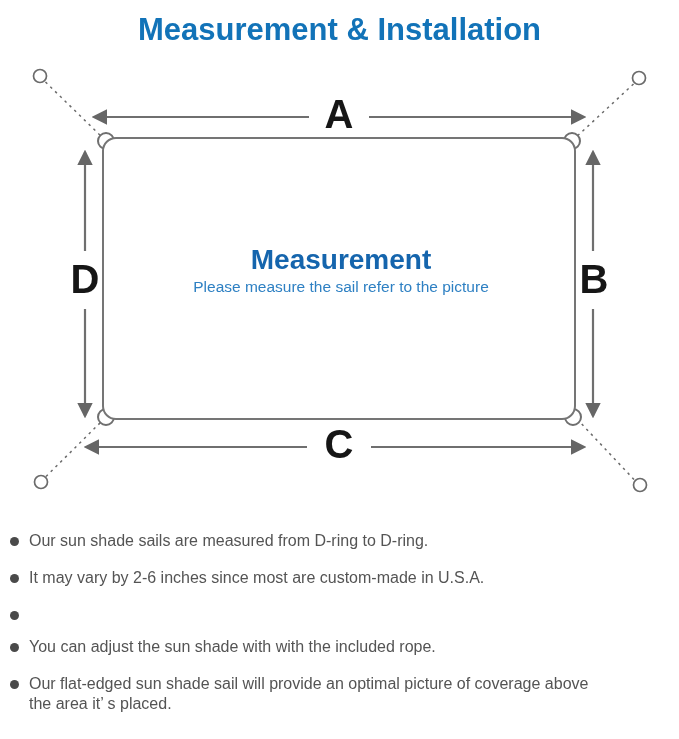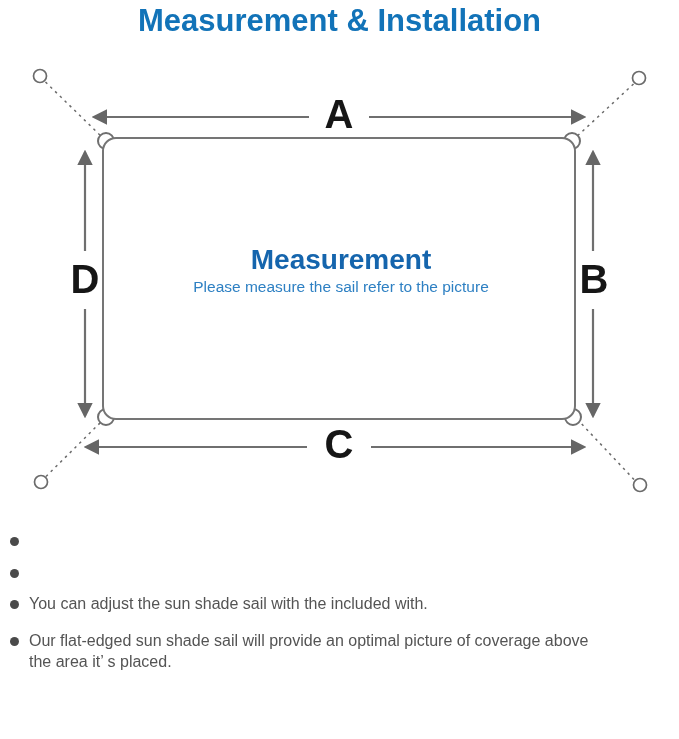--- a/index.html
+++ b/index.html
@@ -1,21 +1,21 @@
 <!DOCTYPE html>
 <html><head>
 <meta charset="utf-8">
 <style>
   html,body { margin:0; padding:0; background:#ffffff; }
   .page {
     position:relative; width:679px; height:739px; background:#ffffff;
     font-family:"Liberation Sans", sans-serif; overflow:hidden;
   }
   .title {
-    position:absolute; top:0; left:0; width:100%; margin:0; padding-top:3px;
+    position:absolute; top:0; left:0; width:100%; margin:0; padding-top:12px;
     text-align:center; font-size:31px; font-weight:bold; color:#1273b8;
   }
   .diagram { position:absolute; top:60px; left:0; }
   .diag-line { stroke:#6f6f6f; stroke-width:2.2; fill:none; }
   .diag-dash { stroke:#6b6b6b; stroke-width:1.5; fill:none; stroke-dasharray:2.5 4.2; }
   .anchor { stroke:#6b6b6b; stroke-width:1.7; fill:#ffffff; }
   .dring  { stroke:#6f6f6f; stroke-width:2;   fill:#ffffff; }
   .sail   { stroke:#757575; stroke-width:2;   fill:#ffffff; }
   .edge-label { font-size:40px; font-weight:bold; fill:#161616; text-anchor:middle; }
   .center-title { font-size:28px; font-weight:bold; text-anchor:middle; }
@@ -76,27 +76,32 @@
     <text class="edge-label" x="339" y="398">C</text>
     <text class="edge-label" x="85" y="233">D</text>
 
     <text class="center-title" x="341" y="209" fill="#1565ad">Measurement</text>
     <text class="center-sub" x="341" y="232" fill="#2e80c3">Please measure the sail refer to the picture</text>
   </svg>
 
   <ul class="notes">
     <li class="note">
       <span class="dot"></span>
+      <span class="note-text">Our sun shade sails are measured from D-ring to D-ring.</span>
+    </li>
+    <li class="note">
+      <span class="dot"></span>
+      <span class="note-text">It may vary by 2-6 inches since most are custom-made in U.S.A.</span>
     </li>
     <li class="note">
       <span class="dot"></span>
     </li>
     <li class="note">
       <span class="dot"></span>
-      <span class="note-text">You can adjust the sun shade sail with the included with.</span>
+      <span class="note-text">You can adjust the sun shade with with the included rope.</span>
     </li>
     <li class="note">
       <span class="dot"></span>
       <span class="note-text">Our flat-edged sun shade sail will provide an optimal picture of coverage above
 the area it’ s placed.</span>
     </li>
   </ul>
 
 </div>
 

